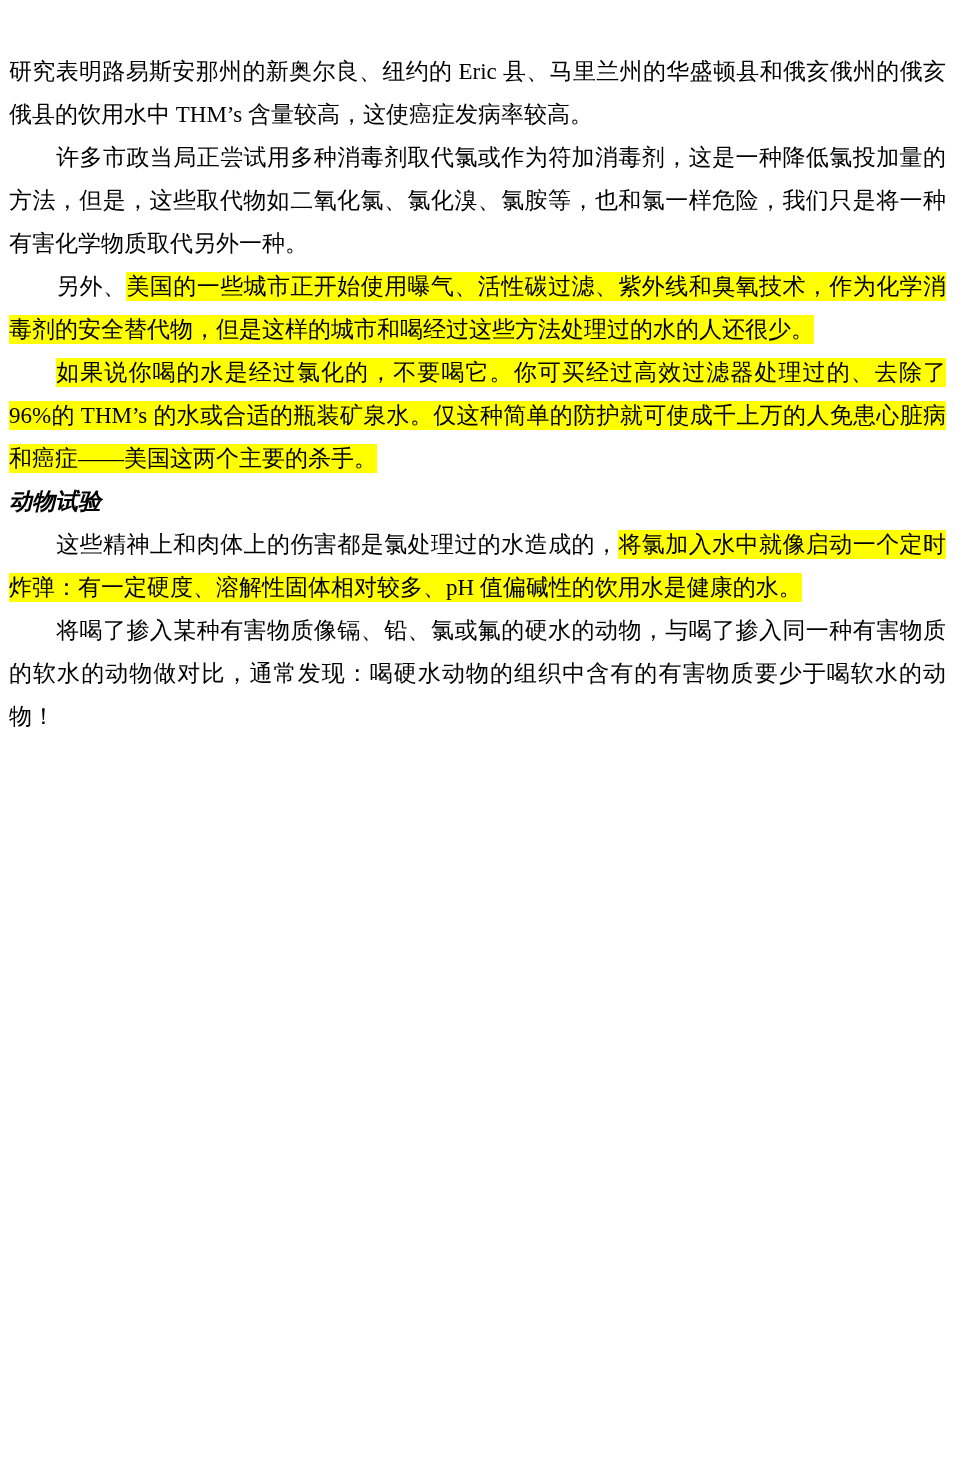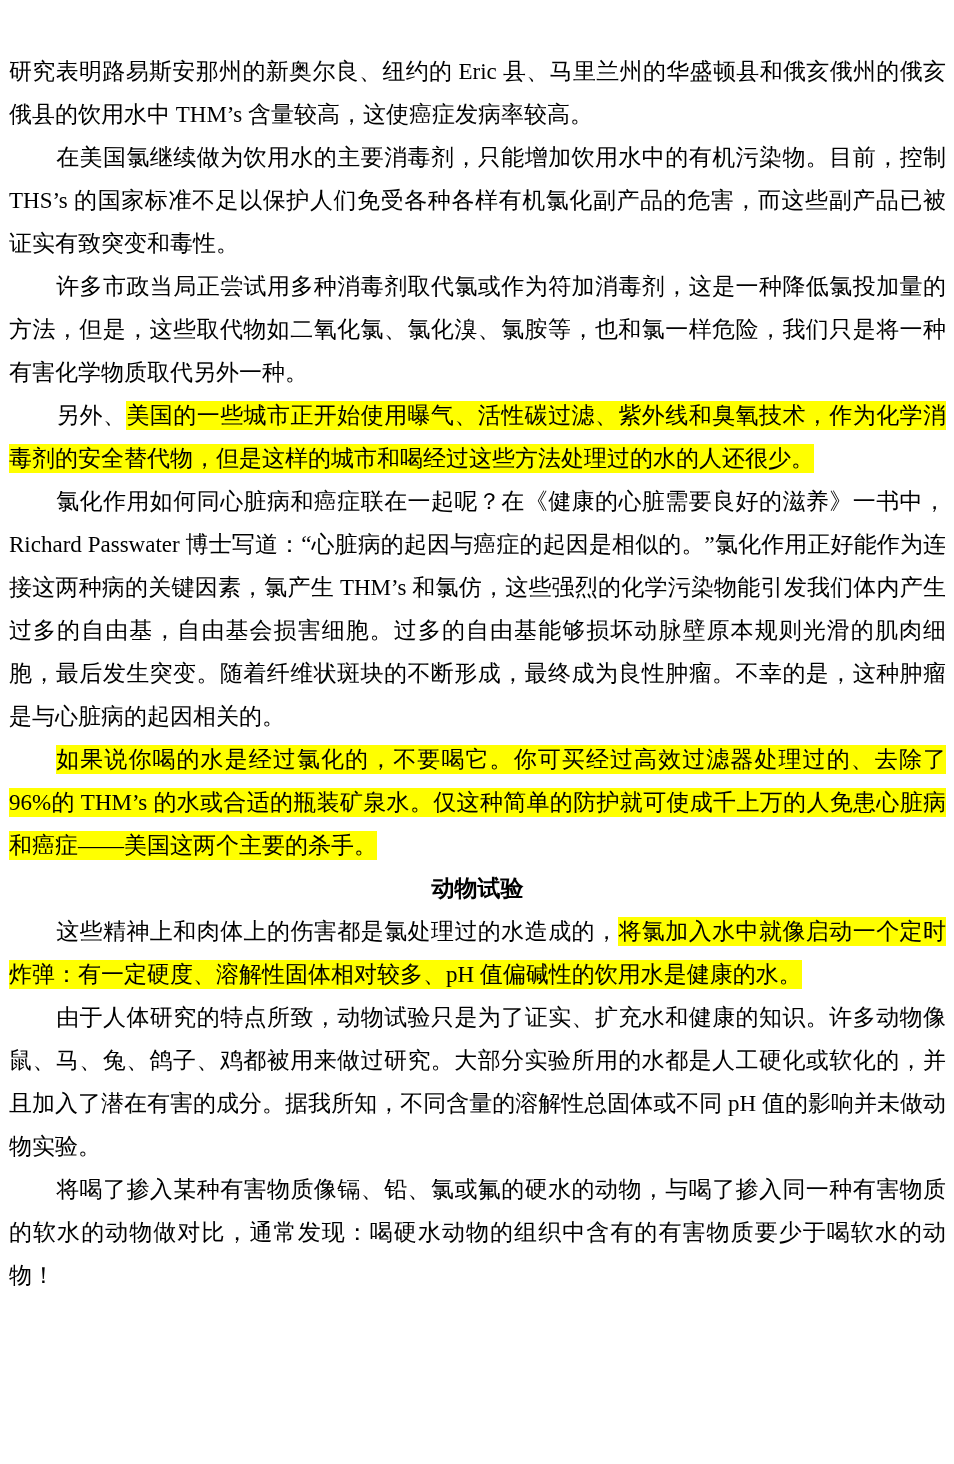--- a/index.html
+++ b/index.html
@@ -26,36 +26,34 @@
   }
   .doc p {
     margin: 0;
     padding: 0;
   }
   .doc p.indent {
     text-indent: 2.05em;
   }
   .doc p.heading {
     font-weight: 700;
-    text-align: center;
+    text-align: left;
+    font-style: italic;
   }
   .hl {
     background: #ffff00;
     padding: 2px 0;
     -webkit-box-decoration-break: clone;
     box-decoration-break: clone;
   }
 </style>
 </head>
 <body>
 
 <div class="doc">
     <p class=""><span>研究表明路易斯安那州的新奥尔良、纽约的 Eric 县、马里兰州的华盛顿县和俄亥俄州的俄亥俄县的饮用水中 THM’s 含量较高，这使癌症发病率较高。</span></p>
-    <p class="indent"><span>在美国氯继续做为饮用水的主要消毒剂，只能增加饮用水中的有机污染物。目前，控制 THS’s 的国家标准不足以保护人们免受各种各样有机氯化副产品的危害，而这些副产品已被证实有致突变和毒性。</span></p>
     <p class="indent"><span>许多市政当局正尝试用多种消毒剂取代氯或作为符加消毒剂，这是一种降低氯投加量的方法，但是，这些取代物如二氧化氯、氯化溴、氯胺等，也和氯一样危险，我们只是将一种有害化学物质取代另外一种。</span></p>
     <p class="indent"><span>另外、</span><span class="hl">美国的一些城市正开始使用曝气、活性碳过滤、紫外线和臭氧技术，作为化学消毒剂的安全替代物，但是这样的城市和喝经过这些方法处理过的水的人还很少。</span></p>
-    <p class="indent"><span>氯化作用如何同心脏病和癌症联在一起呢？在《健康的心脏需要良好的滋养》一书中，Richard Passwater 博士写道：“心脏病的起因与癌症的起因是相似的。”氯化作用正好能作为连接这两种病的关键因素，氯产生 THM’s 和氯仿，这些强烈的化学污染物能引发我们体内产生过多的自由基，自由基会损害细胞。过多的自由基能够损坏动脉壁原本规则光滑的肌肉细胞，最后发生突变。随着纤维状斑块的不断形成，最终成为良性肿瘤。不幸的是，这种肿瘤是与心脏病的起因相关的。</span></p>
     <p class="indent"><span class="hl">如果说你喝的水是经过氯化的，不要喝它。你可买经过高效过滤器处理过的、去除了 96%的 THM’s 的水或合适的瓶装矿泉水。仅这种简单的防护就可使成千上万的人免患心脏病和癌症——美国这两个主要的杀手。</span></p>
     <p class=" heading"><span>动物试验</span></p>
     <p class="indent"><span>这些精神上和肉体上的伤害都是氯处理过的水造成的，</span><span class="hl">将氯加入水中就像启动一个定时炸弹：有一定硬度、溶解性固体相对较多、pH 值偏碱性的饮用水是健康的水。</span></p>
-    <p class="indent"><span>由于人体研究的特点所致，动物试验只是为了证实、扩充水和健康的知识。许多动物像鼠、马、兔、鸽子、鸡都被用来做过研究。大部分实验所用的水都是人工硬化或软化的，并且加入了潜在有害的成分。据我所知，不同含量的溶解性总固体或不同 pH 值的影响并未做动物实验。</span></p>
     <p class="indent"><span>将喝了掺入某种有害物质像镉、铅、氯或氟的硬水的动物，与喝了掺入同一种有害物质的软水的动物做对比，通常发现：喝硬水动物的组织中含有的有害物质要少于喝软水的动物！</span></p>
   </div>
 
 </body></html>

